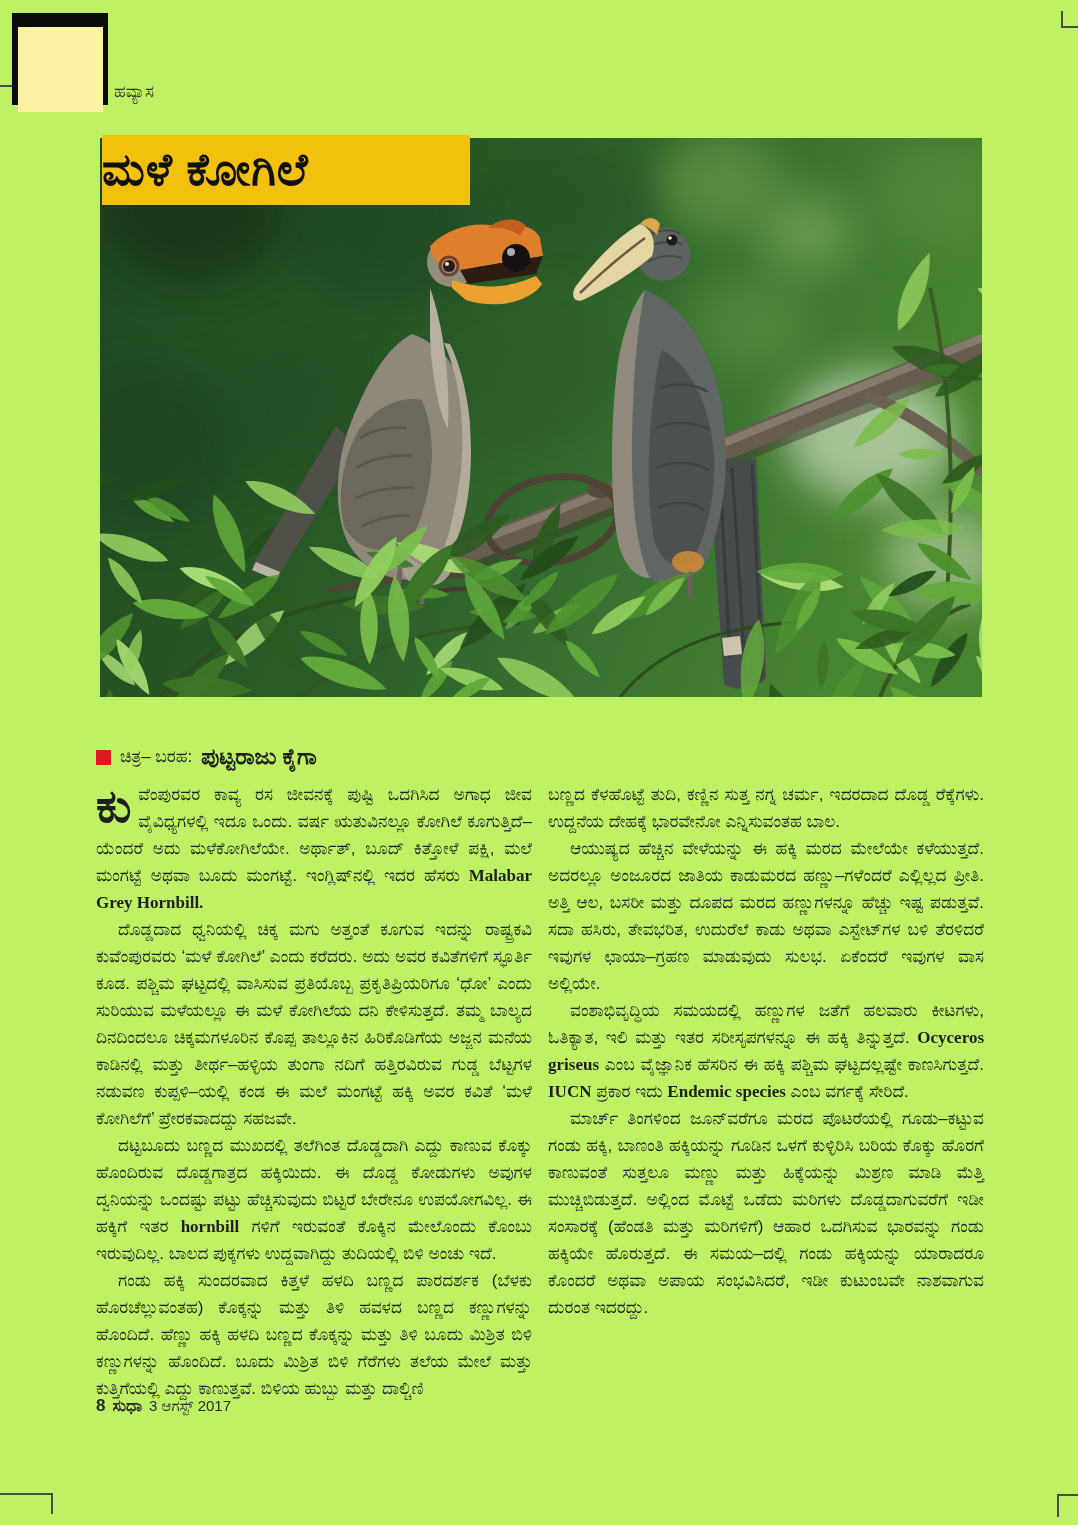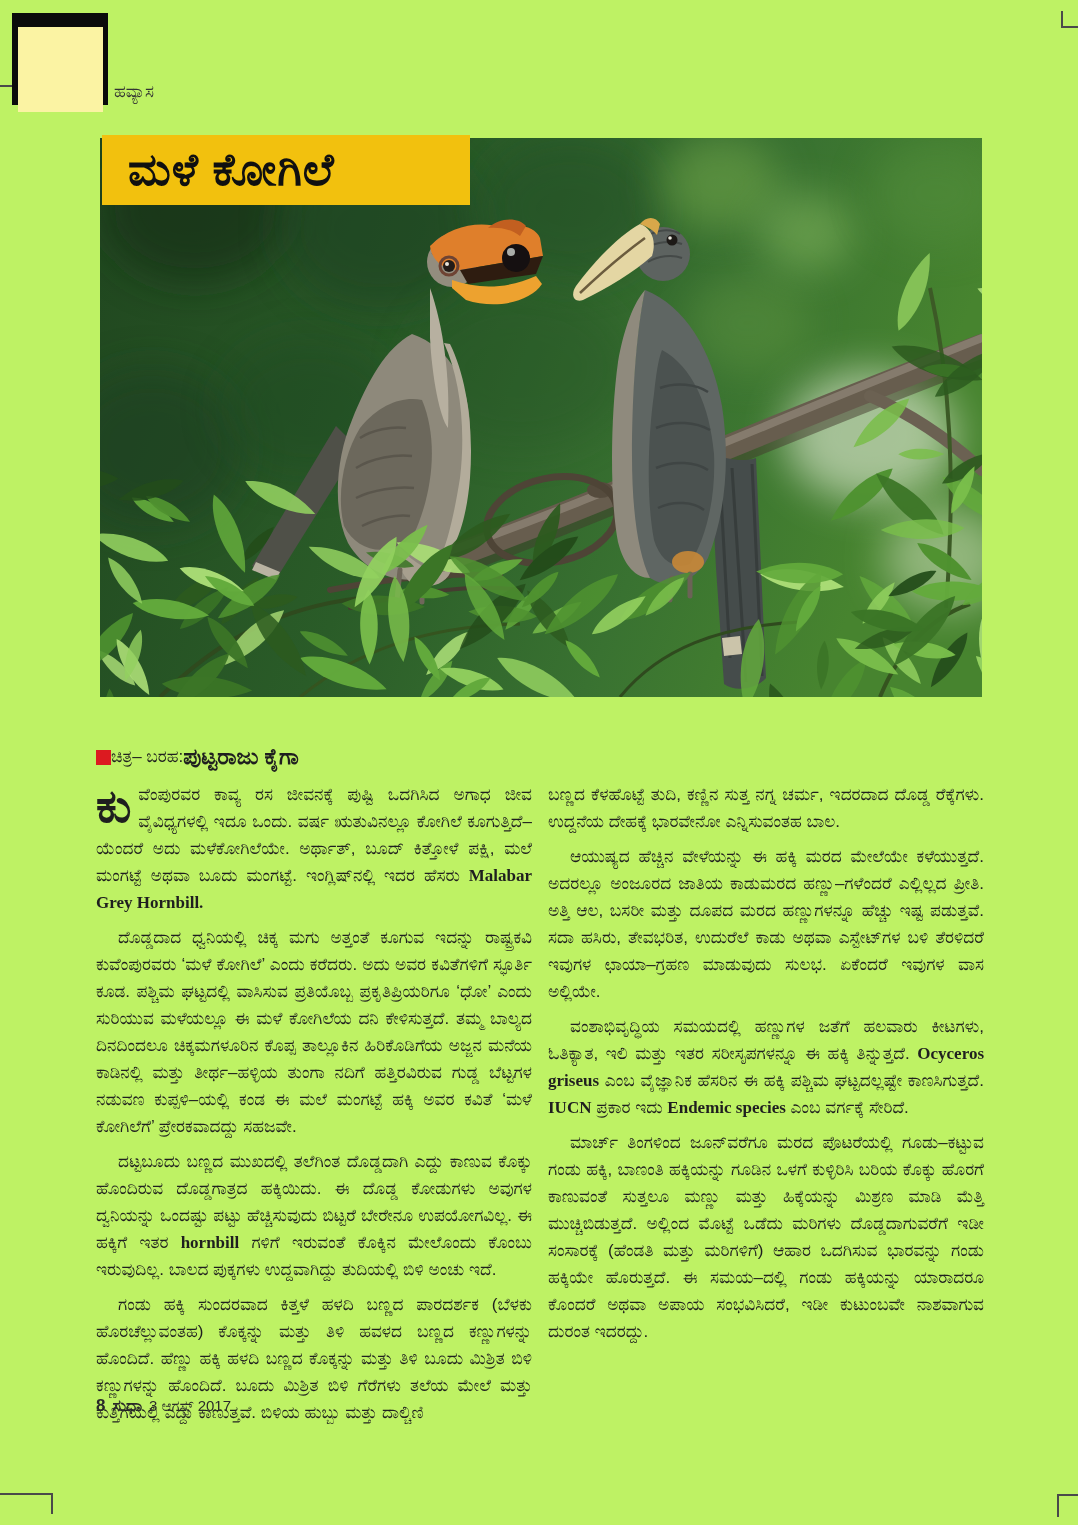--- a/index.html
+++ b/index.html
@@ -14,32 +14,32 @@
   
   .logo-black{position:absolute;left:12px;top:13px;width:96px;height:92px;background:#0b0b0b;}
   .logo-yellow{position:absolute;left:18px;top:27px;width:85px;height:85px;background:var(--pale-yellow,#fbf3a3);}
   .section-label{position:absolute;left:114px;top:82px;font-size:17px;color:#333;}
   
   .photo{position:absolute;left:100px;top:138px;width:882px;height:559px;}
   .photo svg{display:block;}
   
   .title-bar{position:absolute;left:102px;top:135px;width:368px;height:70px;background:var(--yellow,#f2c10e);
              color:#101010;font-weight:bold;font-size:45px;display:flex;align-items:center;
-             padding-left:26px;box-sizing:border-box;letter-spacing:1px;}
-  
-  .byline{position:absolute;left:96px;top:744px;display:flex;align-items:center;}
+             box-sizing:border-box;letter-spacing:1px;}
+  
+  .byline{position:absolute;left:96px;top:744px;display:flex;align-items:center;gap:9px;}
   .byline .sq{width:15px;height:15px;background:var(--red,#dc1a20);}
   .byline .prefix{font-size:17px;}
   .byline .author{font-size:22px;font-weight:bold;}
   
   .col{position:absolute;top:781px;width:436px;font-size:17px;line-height:27px;text-align:justify;}
   .col-left{left:96px;}
   .col-right{left:548px;}
   .para{margin:0;}
-  .para.indent{text-indent:22px;margin-top:8px;}
+  .para.indent{text-indent:22px;}
   .dropcap{float:left;font-size:46px;line-height:46px;font-weight:bold;padding:2px 7px 0 0;}
   .latin{font-family:"Liberation Serif",serif;font-weight:bold;}
   .end-bullet{float:right;width:14px;height:14px;border-radius:50%;background:#cc1317;margin-top:7px;}
   
   .footer{position:absolute;left:96px;top:1396px;font-size:15px;display:flex;align-items:baseline;gap:7px;color:#2a2a2a;}
   .footer .pageno{font-weight:bold;font-size:17px;}
   .footer .mag{font-weight:bold;font-size:16px;}
 </style>
 </head>
 <body>

